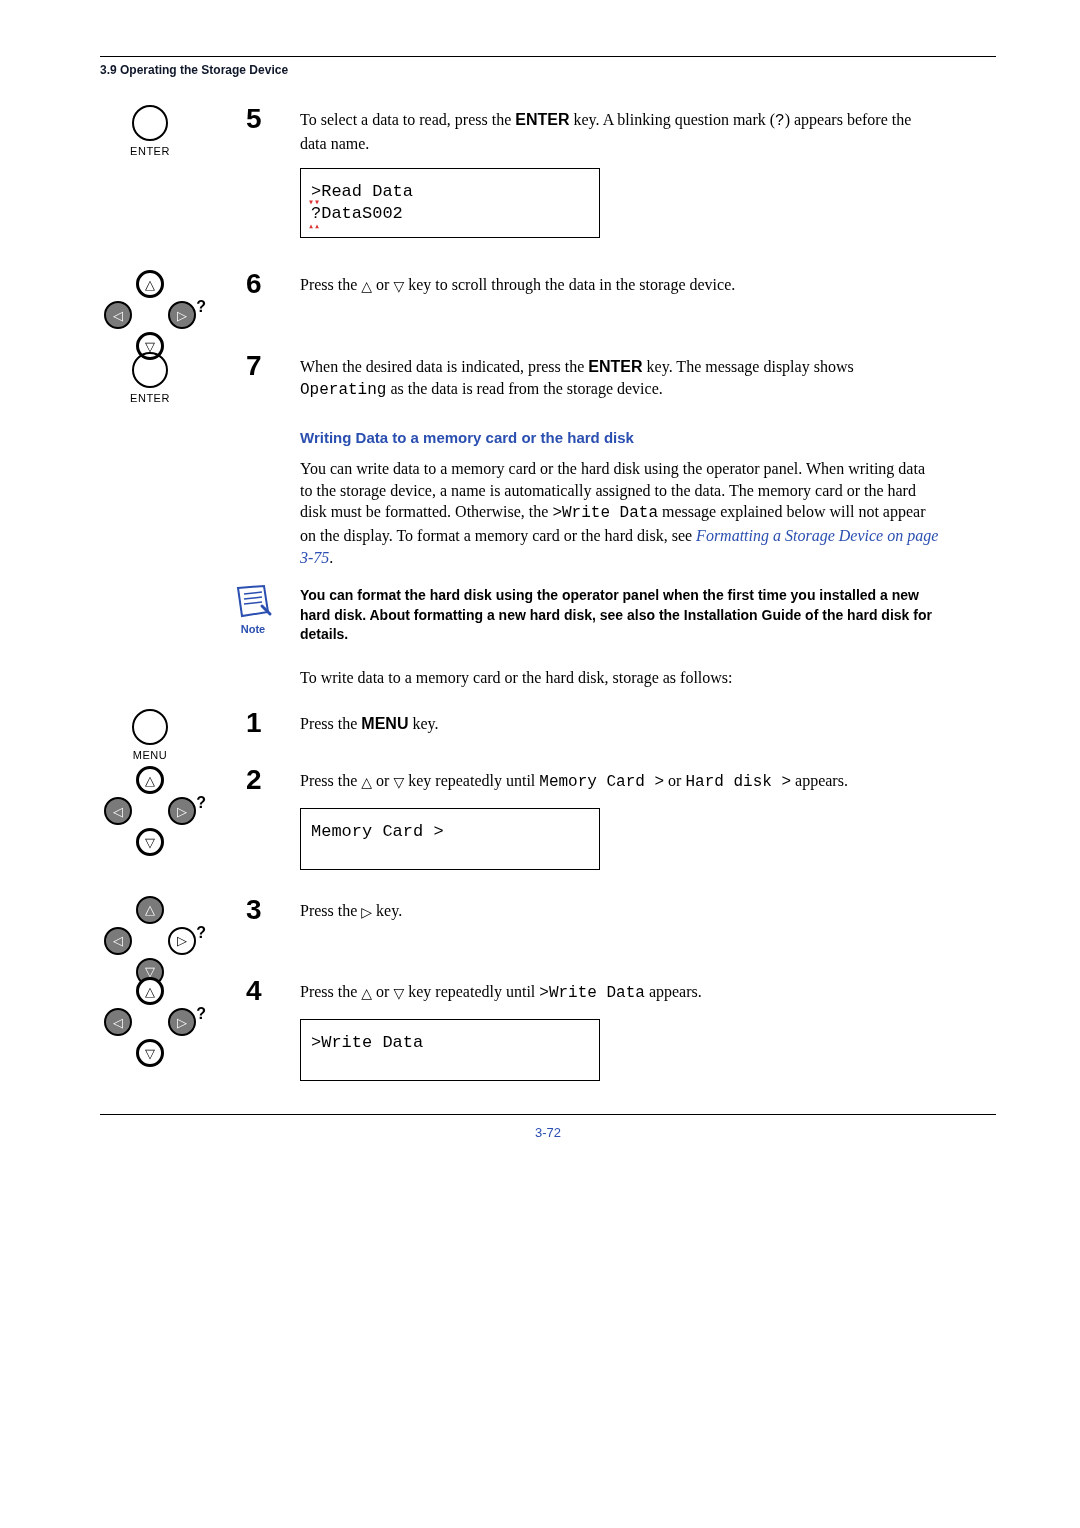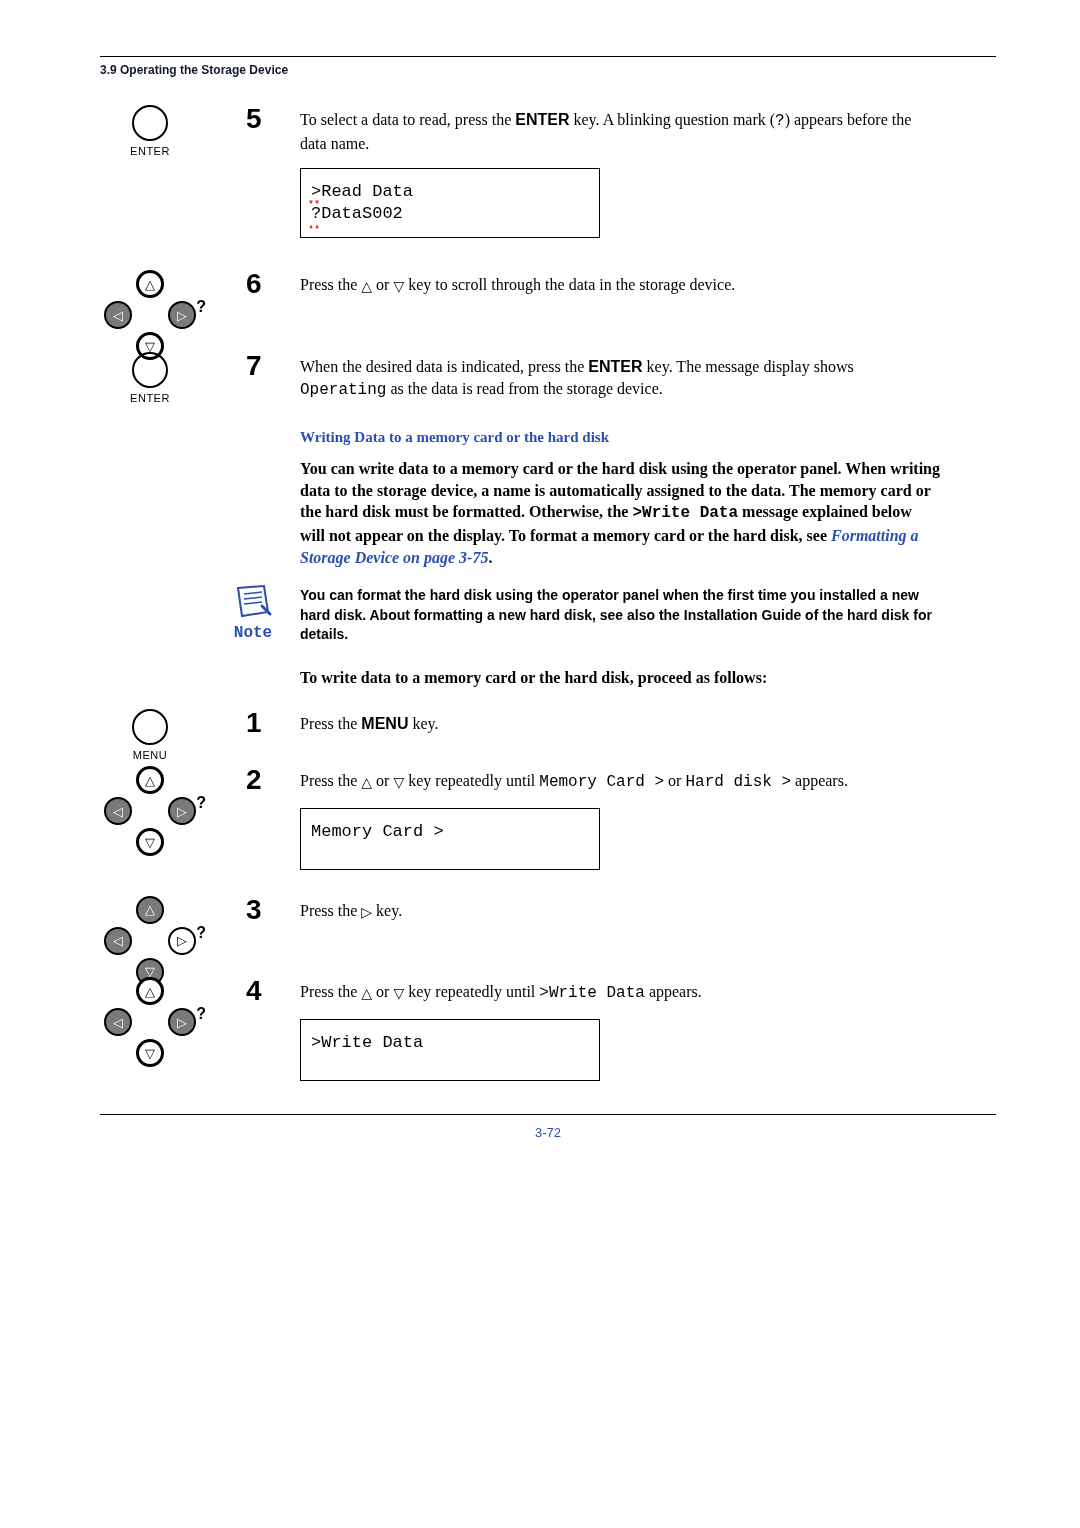--- a/index.html
+++ b/index.html
@@ -102,43 +102,43 @@
     position: absolute;
     left: -3px;
     color: #d33;
     font-size: 10px;
     line-height: 1;
   }
   .blink-marks.top { top: -5px; }
   .blink-marks.bot { bottom: -7px; }
   .subhead {
     color: #2a4fb0;
-    font-family: Liberation Serif, serif;
+    font-family: Liberation Sans, sans-serif;
     font-weight: bold;
     font-size: 15px;
     margin: 28px 0 12px;
   }
-  .para { font-size: 16px; line-height: 1.35; margin-bottom: 12px; font-weight: bold; }
+  .para { font-size: 16px; line-height: 1.35; margin-bottom: 12px; }
   .link-text { color: #2a4fb0; font-style: italic; }
   .note-block {
     position: relative;
     margin: 18px 0 22px;
     font-family: Arial, Helvetica, sans-serif;
     font-weight: bold;
     font-size: 14px;
     line-height: 1.4;
   }
   .note-icon {
     position: absolute;
     left: -74px;
     top: -2px;
     width: 54px;
     text-align: center;
-    font-family: Liberation Mono, monospace;
-    font-size: 16px;
+    font-family: Liberation Sans, sans-serif;
+    font-size: 11px;
     color: #2a4fb0;
   }
   .note-icon svg { display: block; margin: 0 auto 2px; }
   .tri-up-o, .tri-down-o, .tri-right-o {
     display:inline-block; font-size: 14px; line-height:1; vertical-align:-1px;
   }
   .footer {
     margin-top: 33px;
   }
   .footer .rule { margin-bottom: 10px; }
@@ -214,21 +214,21 @@
         <svg width="42" height="36" viewBox="0 0 42 36">
           <path d="M6 4 L32 2 L36 28 L10 32 Z" fill="none" stroke="#2a4fb0" stroke-width="2"></path>
           <path d="M12 10 L30 8 M12 15 L30 13 M12 20 L30 18" stroke="#2a4fb0" stroke-width="1.5"></path>
           <path d="M30 22 L38 30" stroke="#2a4fb0" stroke-width="3" stroke-linecap="round"></path>
         </svg>
         <span>Note</span>
       </div>
       <span>You can format the hard disk using the operator panel when the first time you installed a new hard disk. About formatting a new hard disk, see also the Installation Guide of the hard disk for details.</span>
     </div>
 
-    <p class="para">To write data to a memory card or the hard disk, proceed as follows:</p>
+    <p class="para">To write data to a memory card or the hard disk, storage as follows:</p>
 
     <div class="step" style="margin-top:24px;">
       <div class="icon-slot">
         <div class="icon-circle"></div>
         <div class="icon-label">MENU</div>
       </div>
       <div class="step-num">1</div>
       <p class="body-text">
         <span>Press the </span><span class="bold" style="font-family:Arial,Helvetica,sans-serif">MENU</span><span> key.</span>
       </p>

